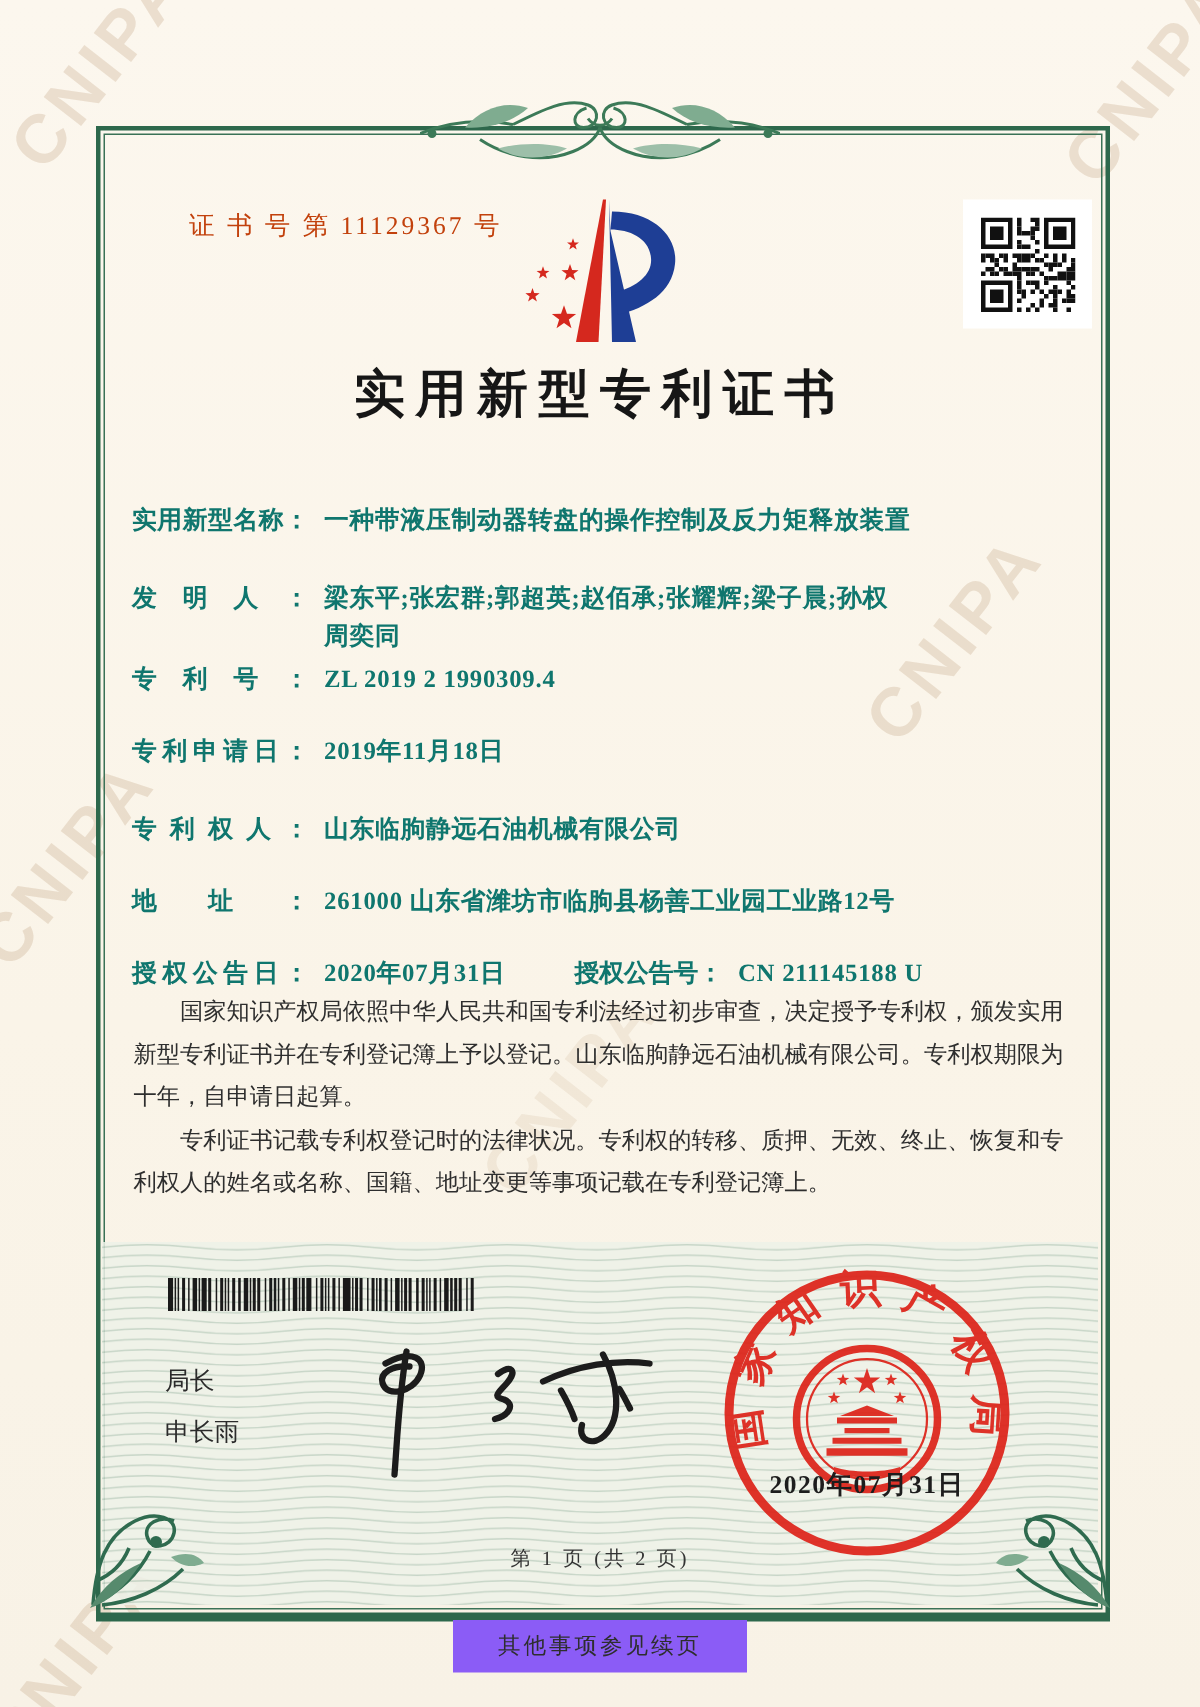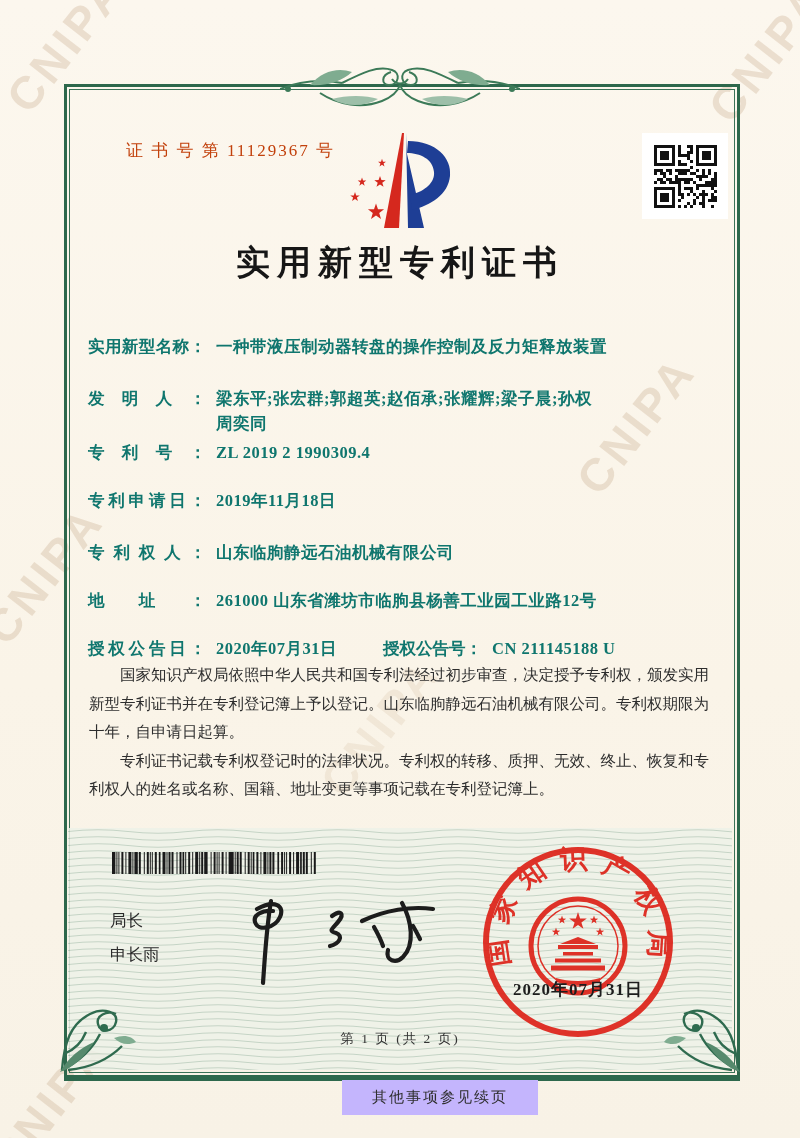--- a/index.html
+++ b/index.html
@@ -49,21 +49,21 @@
   .barcode{position:absolute;left:112px;top:852px;z-index:3;}
   .boss-title{position:absolute;left:110px;top:910px;z-index:3;font-family:"Liberation Sans","DejaVu Sans",sans-serif;font-size:16.5px;font-weight:500;color:#2b2b2b;}
   .boss-name{position:absolute;left:110px;top:944px;z-index:3;font-family:Liberation Serif, serif;font-size:16.5px;font-weight:500;color:#2b2b2b;}
   .sig{position:absolute;left:235px;top:893px;z-index:3;}
   .seal{position:absolute;left:478px;top:842px;z-index:4;}
   .seal-date{position:absolute;left:488px;top:978px;width:180px;text-align:center;z-index:5;
     font-size:17px;color:#1d1d1d;letter-spacing:1px;font-weight:600;}
   .pagenum{position:absolute;left:0;top:1030px;width:800px;text-align:center;z-index:3;
     font-size:13.5px;letter-spacing:2px;color:#333;}
   .contnote{position:absolute;left:50%;top:1080px;transform:translateX(-50%);z-index:3;
-    background:#c4b5fd;padding:8px 30px;font-size:15px;letter-spacing:2px;color:#2e2e2e;white-space:nowrap;margin-left:40px;}
+    background:#8b5cf6;padding:8px 30px;font-size:15px;letter-spacing:2px;color:#2e2e2e;white-space:nowrap;}
   
   .orn-top{position:absolute;left:280px;top:55px;z-index:4;}
   .orn-bl{position:absolute;left:54px;top:988px;z-index:4;}
   .orn-br{position:absolute;left:660px;top:988px;z-index:4;transform:scaleX(-1);}
 </style>
 </head>
 <body>
 
 <div class="wm" style="left:-14px;top:16px;">CNIPA</div>
 <div class="wm" style="left:688px;top:26px;">CNIPA</div>

